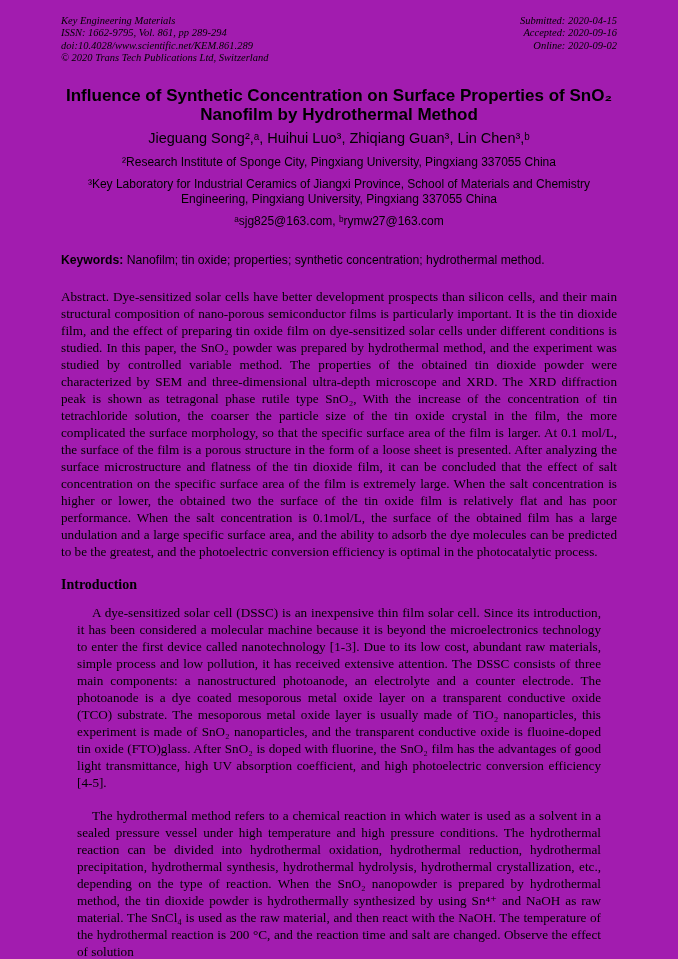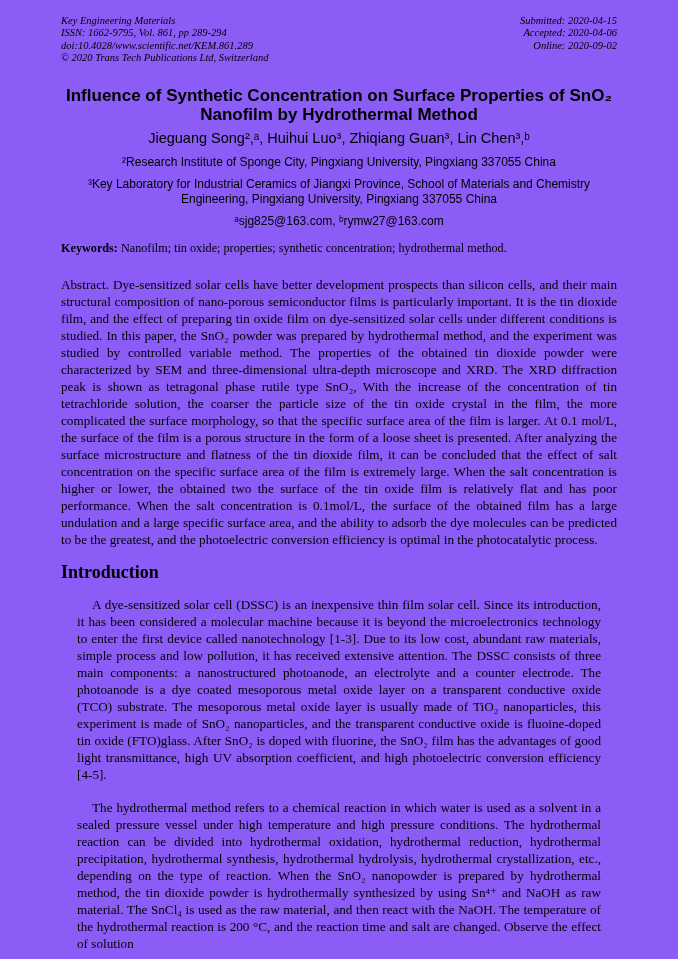--- a/index.html
+++ b/index.html
@@ -11,21 +11,21 @@
     width: 678px;
     height: 959px;
     overflow: hidden;
     color: #000000;
   }
   .page {
     box-sizing: border-box;
     width: 678px;
     height: 959px;
     padding: 15px 61px 0 61px;
-    background: #8b5cf6;
+    background: #a21caf;
   }
   
   .jheader {
     display: flex;
     justify-content: space-between;
     align-items: flex-start;
     font-family: "Liberation Serif", "DejaVu Serif", serif;
     font-style: italic;
     font-size: 10.5px;
     line-height: 12.4px;
@@ -51,40 +51,40 @@
   
   .affil, .emails {
     margin-top: 7px;
     text-align: center;
     font-family: "Liberation Sans", "DejaVu Sans", sans-serif;
     font-size: 12px;
     line-height: 15px;
   }
   
   .keywords {
-    margin-top: 12px;
-    font-family: Liberation Serif, serif;
+    margin-top: 24px;
+    font-family: Liberation Sans, sans-serif;
     font-size: 12.2px;
     line-height: 15px;
   }
   .keywords .kw-label { font-weight: bold; }
   
   .bodytext {
     font-family: "Liberation Serif", "DejaVu Serif", serif;
     font-size: 13.2px;
     line-height: 17px;
     text-align: justify;
   }
   .abstract { margin-top: 20px; }
   .abstract .ab-label { font-weight: normal; }
   .section-heading {
     margin-top: 16px;
     font-family: "Liberation Serif", "DejaVu Serif", serif;
     font-weight: bold;
-    font-size: 18px;
+    font-size: 14px;
     line-height: 17px;
   }
   .para {
     margin: 16px;
     text-indent: 15px;
   }
   .para.first { margin-top: 3px; }
 </style>
 </head>
 <body>
@@ -93,21 +93,21 @@
 
   <div class="jheader">
     <div class="left">
       <div>Key Engineering Materials</div>
       <div>ISSN: 1662-9795, Vol. 861, pp 289-294</div>
       <div>doi:10.4028/www.scientific.net/KEM.861.289</div>
       <div>© 2020 Trans Tech Publications Ltd, Switzerland</div>
     </div>
     <div class="right">
       <div>Submitted: 2020-04-15</div>
-      <div>Accepted: 2020-04-06</div>
+      <div>Accepted: 2020-09-16</div>
       <div>Online: 2020-09-02</div>
     </div>
   </div>
 
   <h1 class="title">
     <div>Influence of Synthetic Concentration on Surface Properties of SnO₂</div>
     <div>Nanofilm by Hydrothermal Method</div>
   </h1>
 
   <div class="authors">

